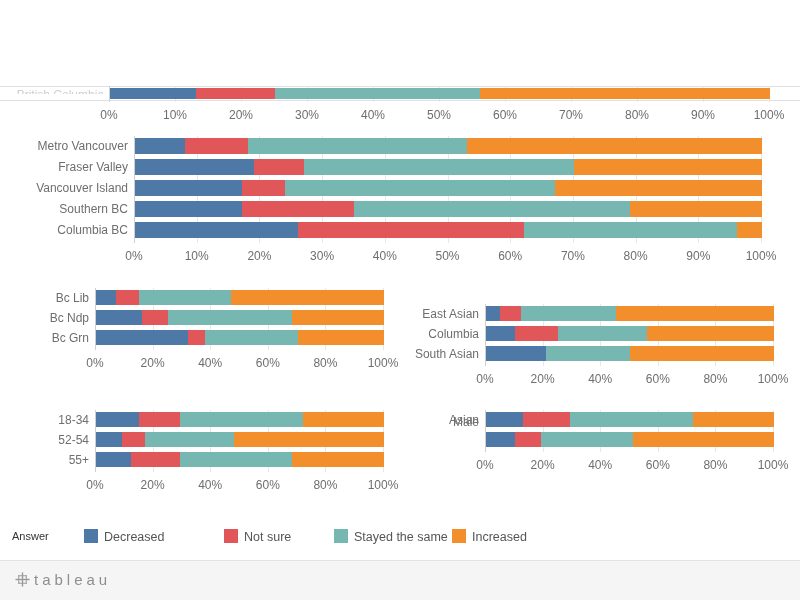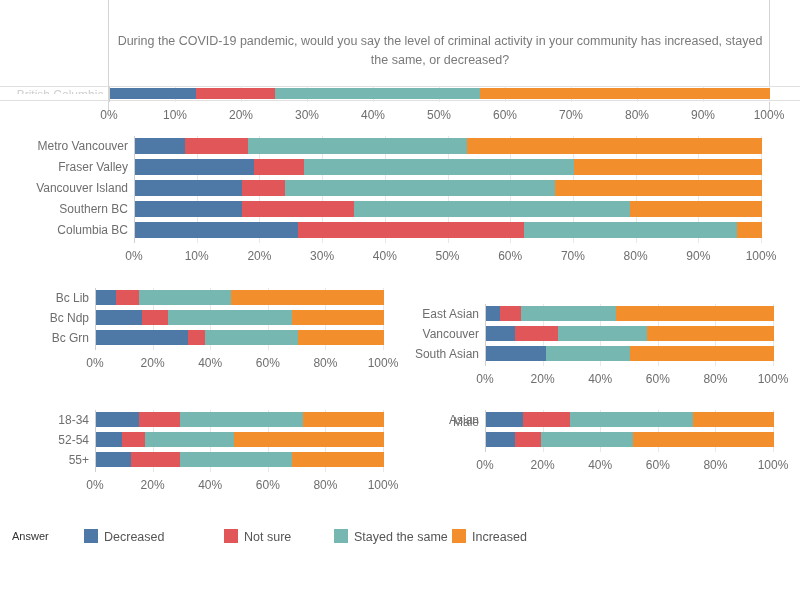--- a/index.html
+++ b/index.html
@@ -78,24 +78,20 @@
   .tab-word {
     font-size: 15px; letter-spacing: 4px; color: #8e8e8e;
     font-family: "Liberation Sans", sans-serif;
   }
 </style>
 </head>
 <body>
 
 <div id="root">
 
-  <div class="top-panel">
-    <div class="viz-title">During the COVID-19 pandemic, would you say the level of criminal activity in your community has increased, stayed the same, or decreased?</div>
-    <div id="overall-plot"></div>
-  </div>
   <div class="top-rule"></div>
   <div class="top-rule2"></div>
   <div id="overall-bar-host">
       <div class="axisline" style="position: absolute; left: 109px; top: 86px; height: 16px;"></div>
       <div class="gridline" style="position: absolute; left: 175px; top: 86px; height: 16px;"></div>
       <div class="gridline" style="position: absolute; left: 241px; top: 86px; height: 16px;"></div>
       <div class="gridline" style="position: absolute; left: 307px; top: 86px; height: 16px;"></div>
       <div class="gridline" style="position: absolute; left: 373px; top: 86px; height: 16px;"></div>
       <div class="gridline" style="position: absolute; left: 439px; top: 86px; height: 16px;"></div>
       <div class="gridline" style="position: absolute; left: 505px; top: 86px; height: 16px;"></div>
@@ -226,21 +222,21 @@
       <div class="gridline" style="left: 263px; top: 0px; height: 62px;"></div>
       <div class="gridline" style="left: 320px; top: 0px; height: 62px;"></div>
       <div class="gridline" style="left: 378px; top: 0px; height: 62px;"></div>
       <div class="rowlabel" style="left: 0px; width: 84px; top: 3px;">East Asian</div>
       <div class="bar" style="left: 91px; top: 2px; width: 288px; height: 15px;">
         <div class="seg" title="Decreased: 5%" style="left: 0px; width: 14.4px; background: rgb(78, 121, 167);"></div>
         <div class="seg" title="Not sure: 7%" style="left: 14.4px; width: 20.16px; background: rgb(225, 87, 89);"></div>
         <div class="seg" title="Stayed the same: 33%" style="left: 34.56px; width: 95.04px; background: rgb(118, 183, 178);"></div>
         <div class="seg" title="Increased: 55%" style="left: 129.6px; width: 158.4px; background: rgb(242, 142, 43);"></div>
       </div>
-      <div class="rowlabel" style="left: 0px; width: 84px; top: 23px;">Vancouver</div>
+      <div class="rowlabel" style="left: 0px; width: 84px; top: 23px;">Columbia</div>
       <div class="bar" style="left: 91px; top: 22px; width: 288px; height: 15px;">
         <div class="seg" title="Decreased: 10%" style="left: 0px; width: 28.8px; background: rgb(78, 121, 167);"></div>
         <div class="seg" title="Not sure: 15%" style="left: 28.8px; width: 43.2px; background: rgb(225, 87, 89);"></div>
         <div class="seg" title="Stayed the same: 31%" style="left: 72px; width: 89.28px; background: rgb(118, 183, 178);"></div>
         <div class="seg" title="Increased: 44%" style="left: 161.28px; width: 126.72px; background: rgb(242, 142, 43);"></div>
       </div>
       <div class="rowlabel" style="left: 0px; width: 84px; top: 43px;">South Asian</div>
       <div class="bar" style="left: 91px; top: 42px; width: 288px; height: 15px;">
         <div class="seg" title="Decreased: 21%" style="left: 0px; width: 60.48px; background: rgb(78, 121, 167);"></div>
         <div class="seg" title="Stayed the same: 29%" style="left: 60.48px; width: 83.52px; background: rgb(118, 183, 178);"></div>
@@ -334,14 +330,29 @@
           <span class="swatch" style="background: rgb(118, 183, 178);"></span>
           <span class="legend-label">Stayed the same</span>
         </div>
         <div class="legend-item" style="left: 440px;">
           <span class="swatch" style="background: rgb(242, 142, 43);"></span>
           <span class="legend-label">Increased</span>
         </div>
       </div>
   </div>
 
+  <div class="footer">
+    <div class="tab-logo">
+      <svg class="tab-mark" viewBox="0 0 24 24">
+        <g fill="#9a9a9a">
+          <rect x="11" y="2" width="2" height="20"></rect>
+          <rect x="2" y="11" width="20" height="2"></rect>
+          <rect x="6" y="6" width="1.4" height="12"></rect>
+          <rect x="16.6" y="6" width="1.4" height="12"></rect>
+          <rect x="6" y="6" width="12" height="1.4"></rect>
+          <rect x="6" y="16.6" width="12" height="1.4"></rect>
+        </g>
+      </svg>
+      <span class="tab-word">tableau</span>
+    </div>
+  </div>
 
 </div>
 
 </body></html>

